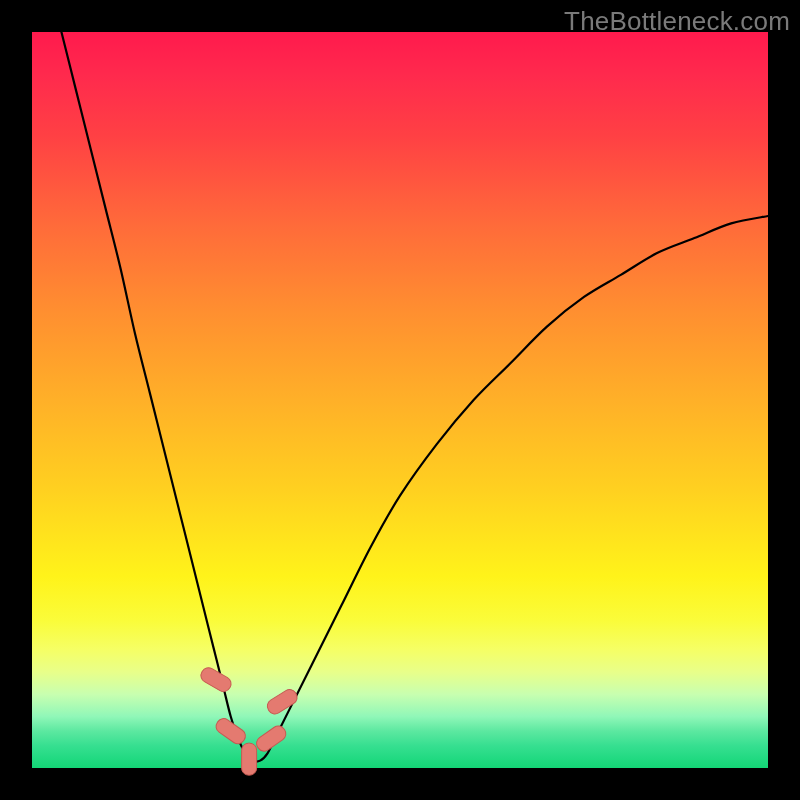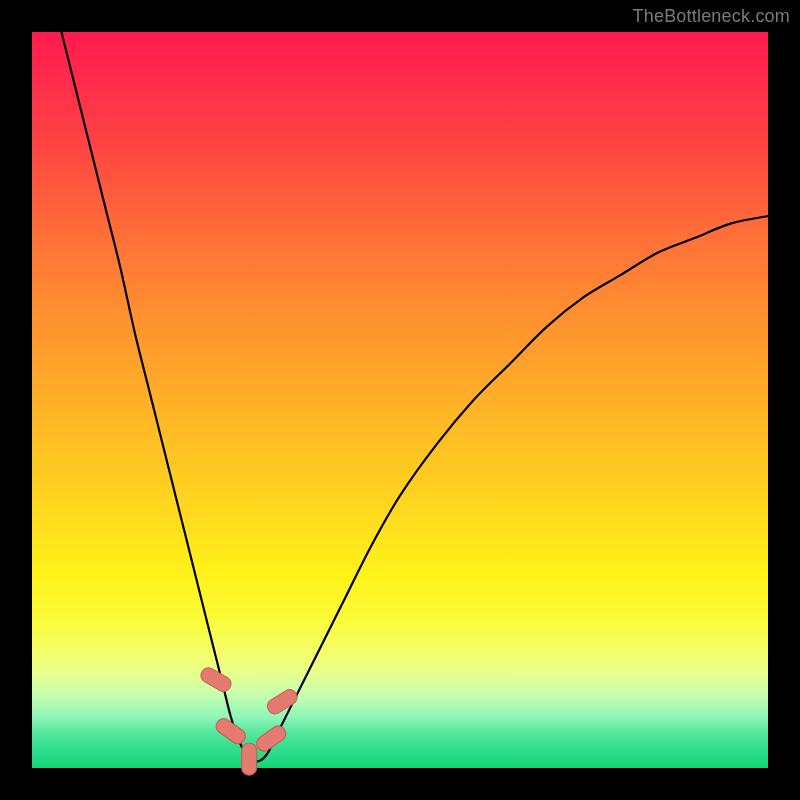--- a/index.html
+++ b/index.html
@@ -43,21 +43,21 @@
       #36df90 97%,
       #1ed97f 99%,
       #14d676 100%
     );
   }
   .watermark {
     position: absolute;
     top: 6px;
     right: 10px;
     color: #7a7a7a;
-    font-size: 18px;
+    font-size: 26px;
     letter-spacing: 0.2px;
     user-select: none;
   }
   svg.curves {
     position: absolute;
     left: 32px;
     top: 32px;
     width: 736px;
     height: 736px;
     overflow: visible;

